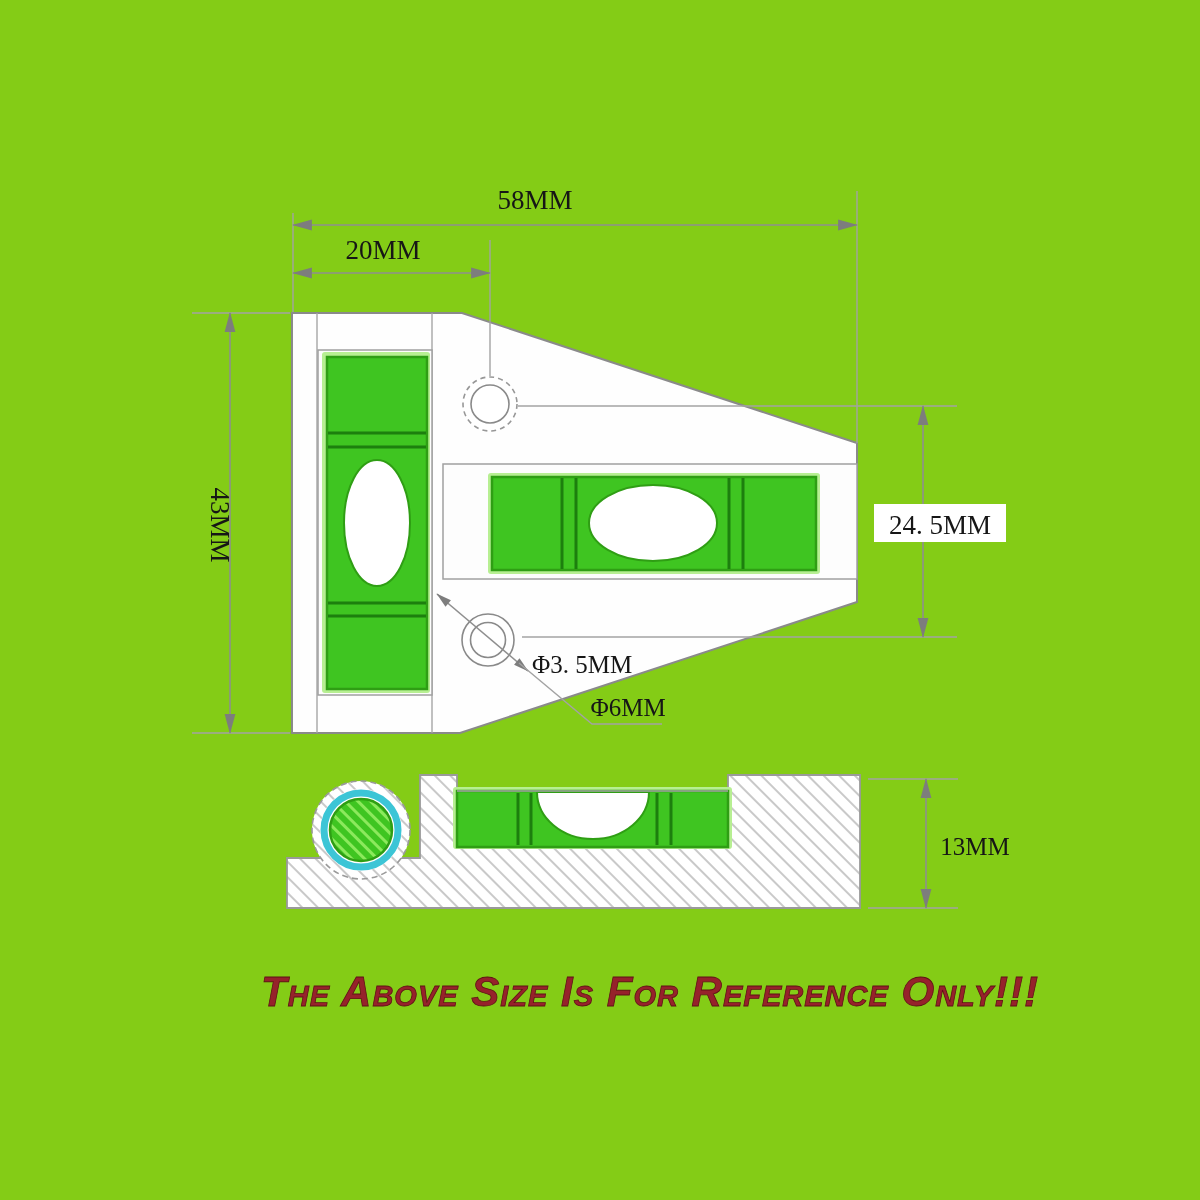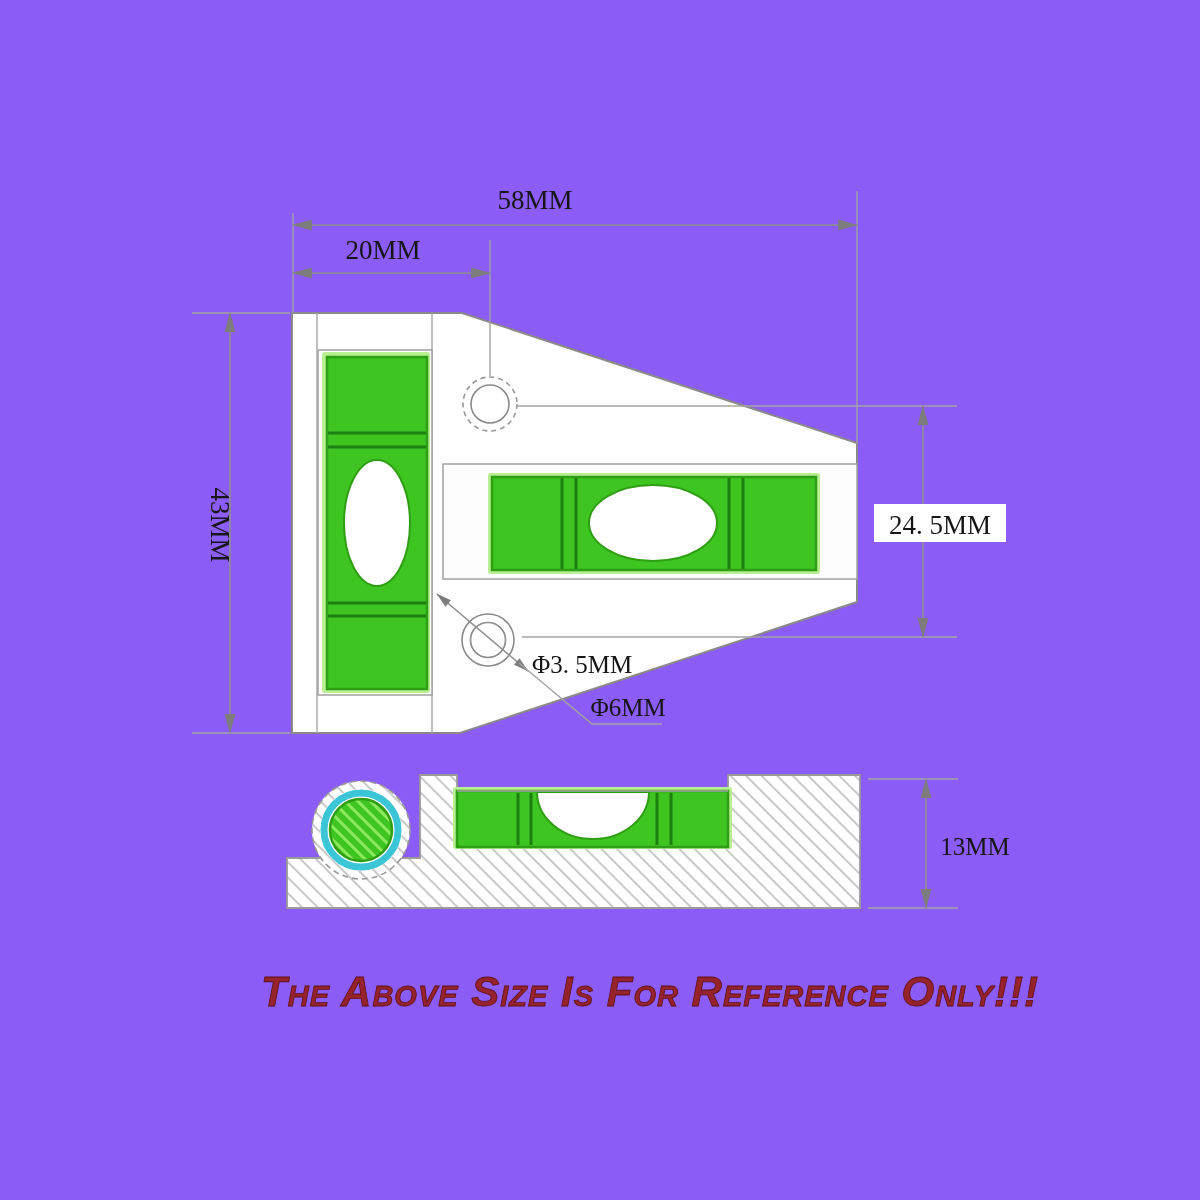--- a/index.html
+++ b/index.html
@@ -1,16 +1,16 @@
 <!DOCTYPE html>
 <html><head>
 <meta charset="utf-8">
 <style>
   html,body{margin:0;padding:0;background:#ffffff;}
-  .page{position:relative;width:1200px;height:1200px;background:#8b5cf6;overflow:hidden;}
+  .page{position:relative;width:1200px;height:1200px;background:#84cc16;overflow:hidden;}
   svg{position:absolute;left:0;top:0;}
   .dim-text{font-family:"Liberation Serif",serif;font-size:27px;fill:#161616;}
   .dim-text-sm{font-family:"Liberation Serif",serif;font-size:25px;fill:#161616;}
   .outline{fill:#fefefe;stroke:#8a8a8a;stroke-width:2;}
   .thin{stroke:#a5a5a5;stroke-width:1.4;fill:none;}
   .dimline{stroke:#8f8f8f;stroke-width:1.6;fill:none;}
   .extline{stroke:#a3a3a3;stroke-width:1.4;fill:none;}
   .pocket{fill:#fdfdfd;stroke:#a0a0a0;stroke-width:1.5;}
   .glow{fill:#b7ef92;stroke:none;}
   .vial{fill:#3fc521;stroke:#2f9e14;stroke-width:2.5;}

